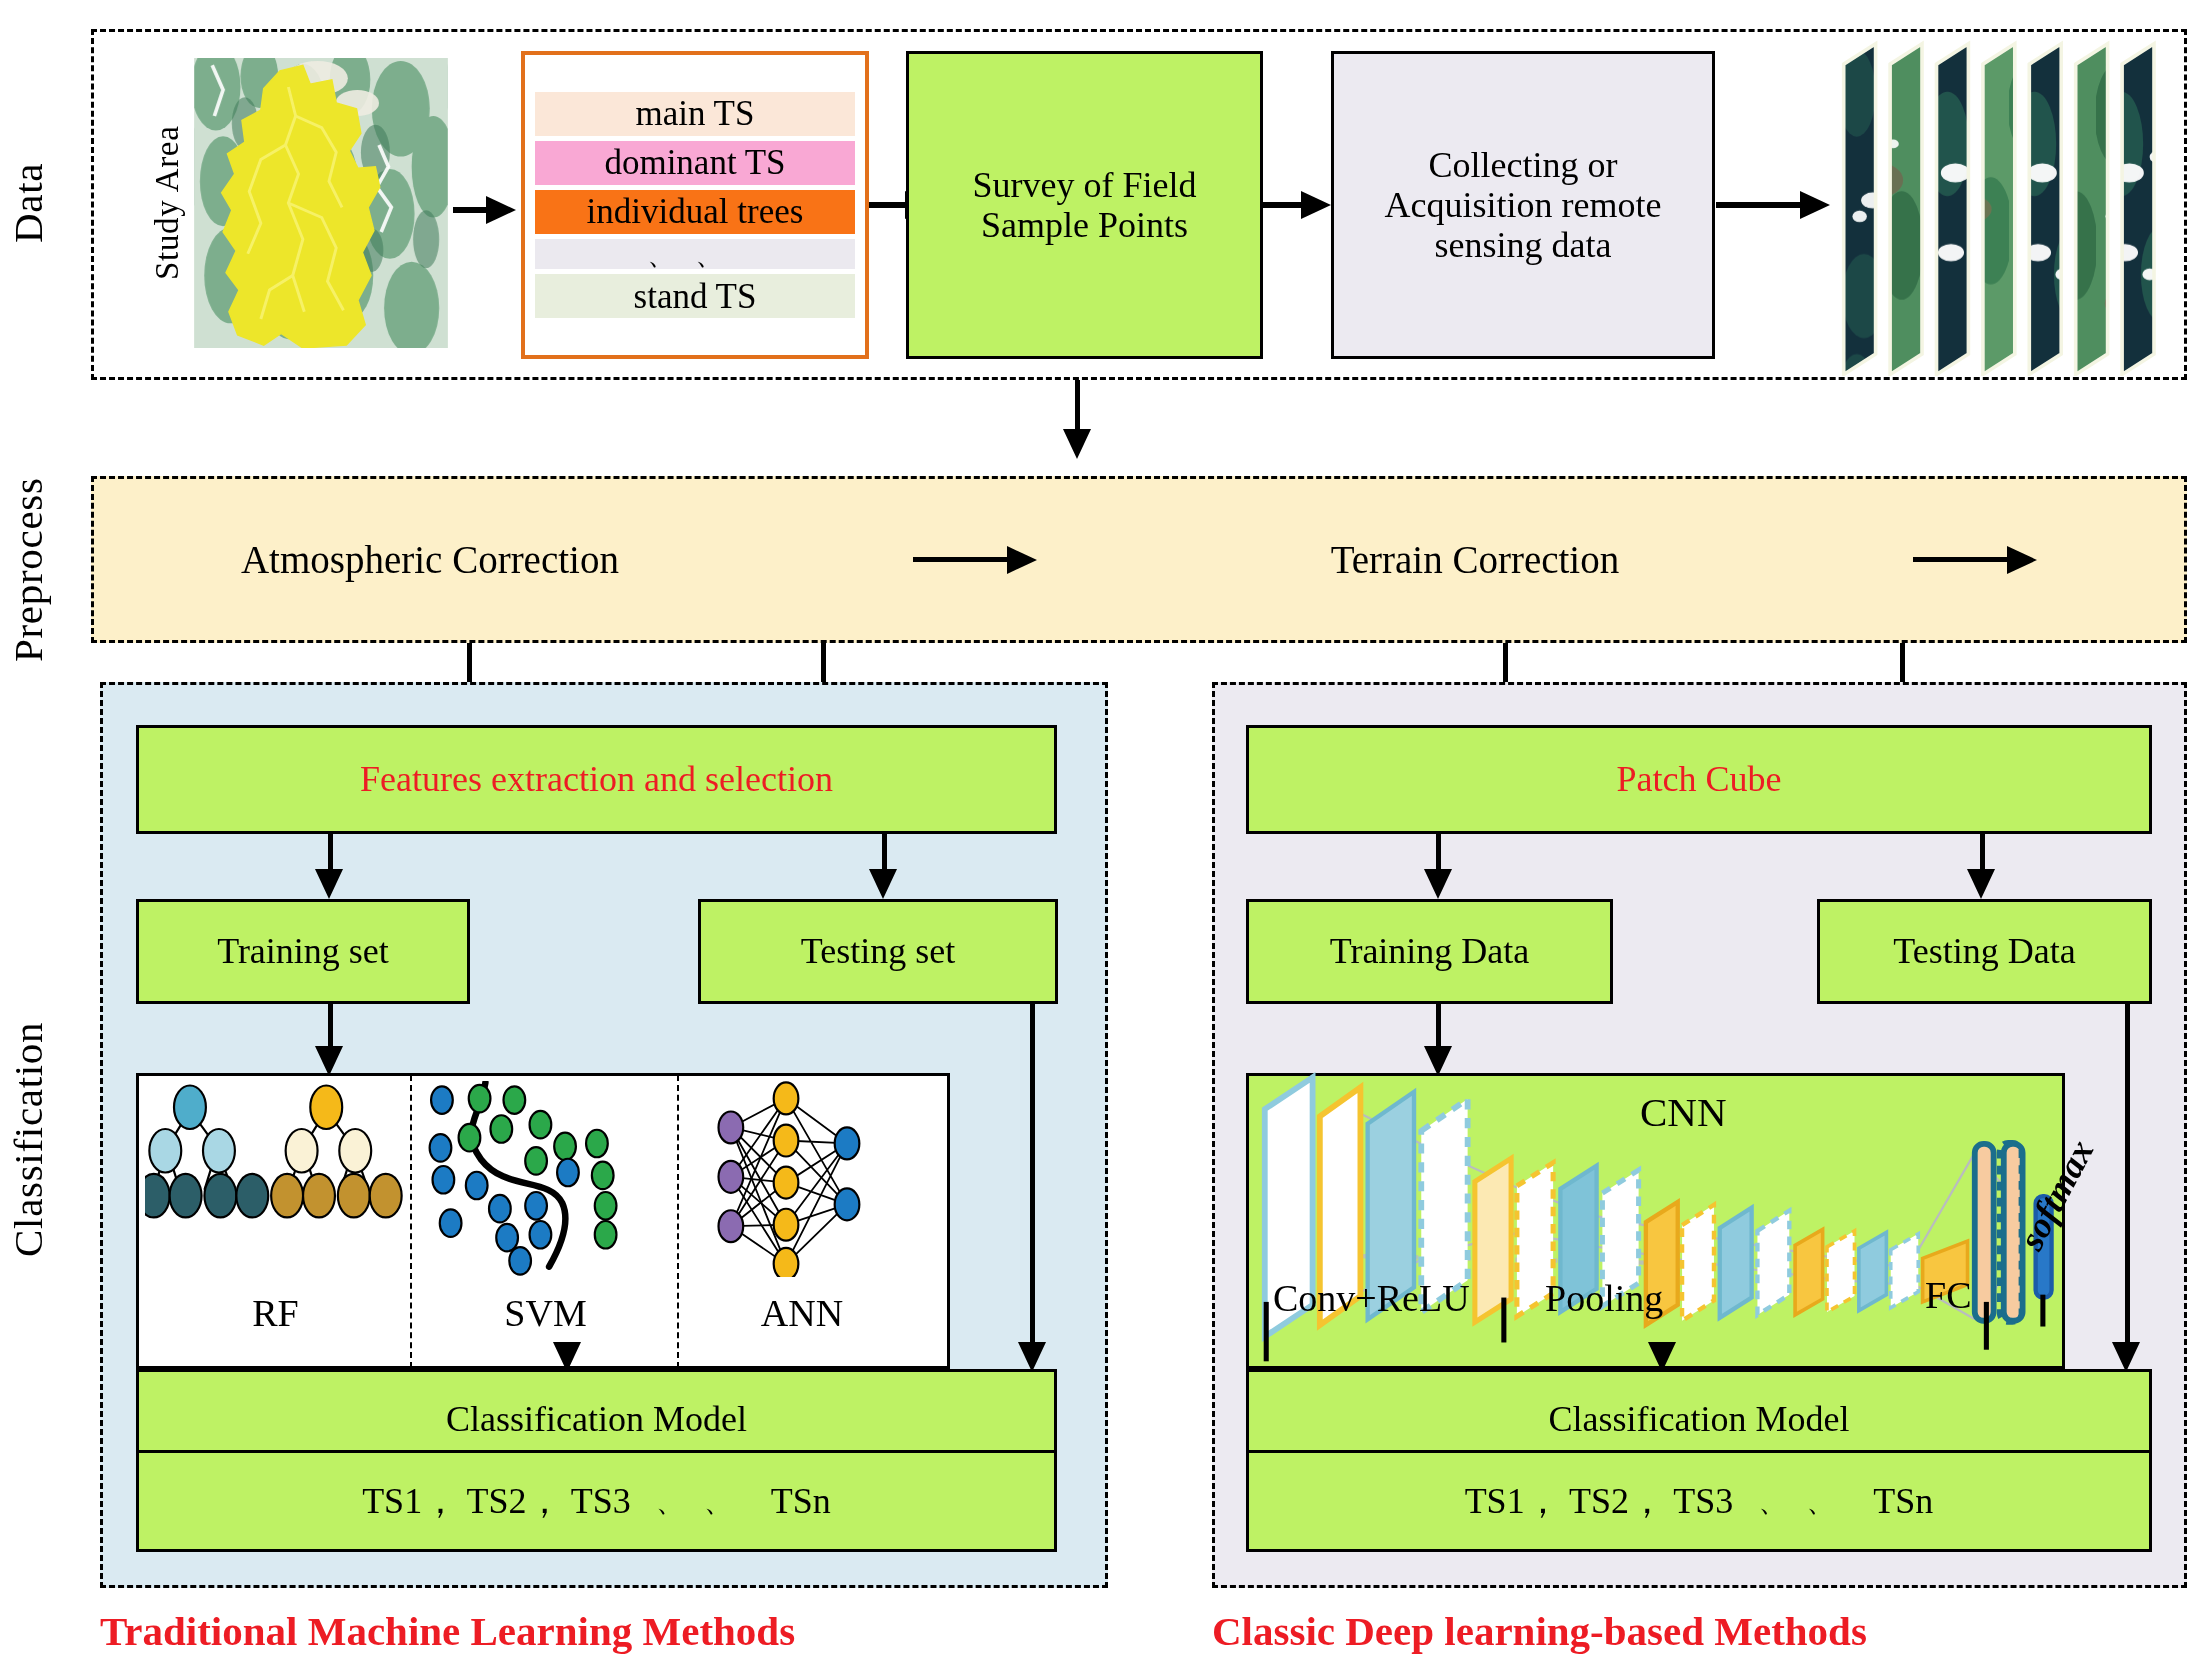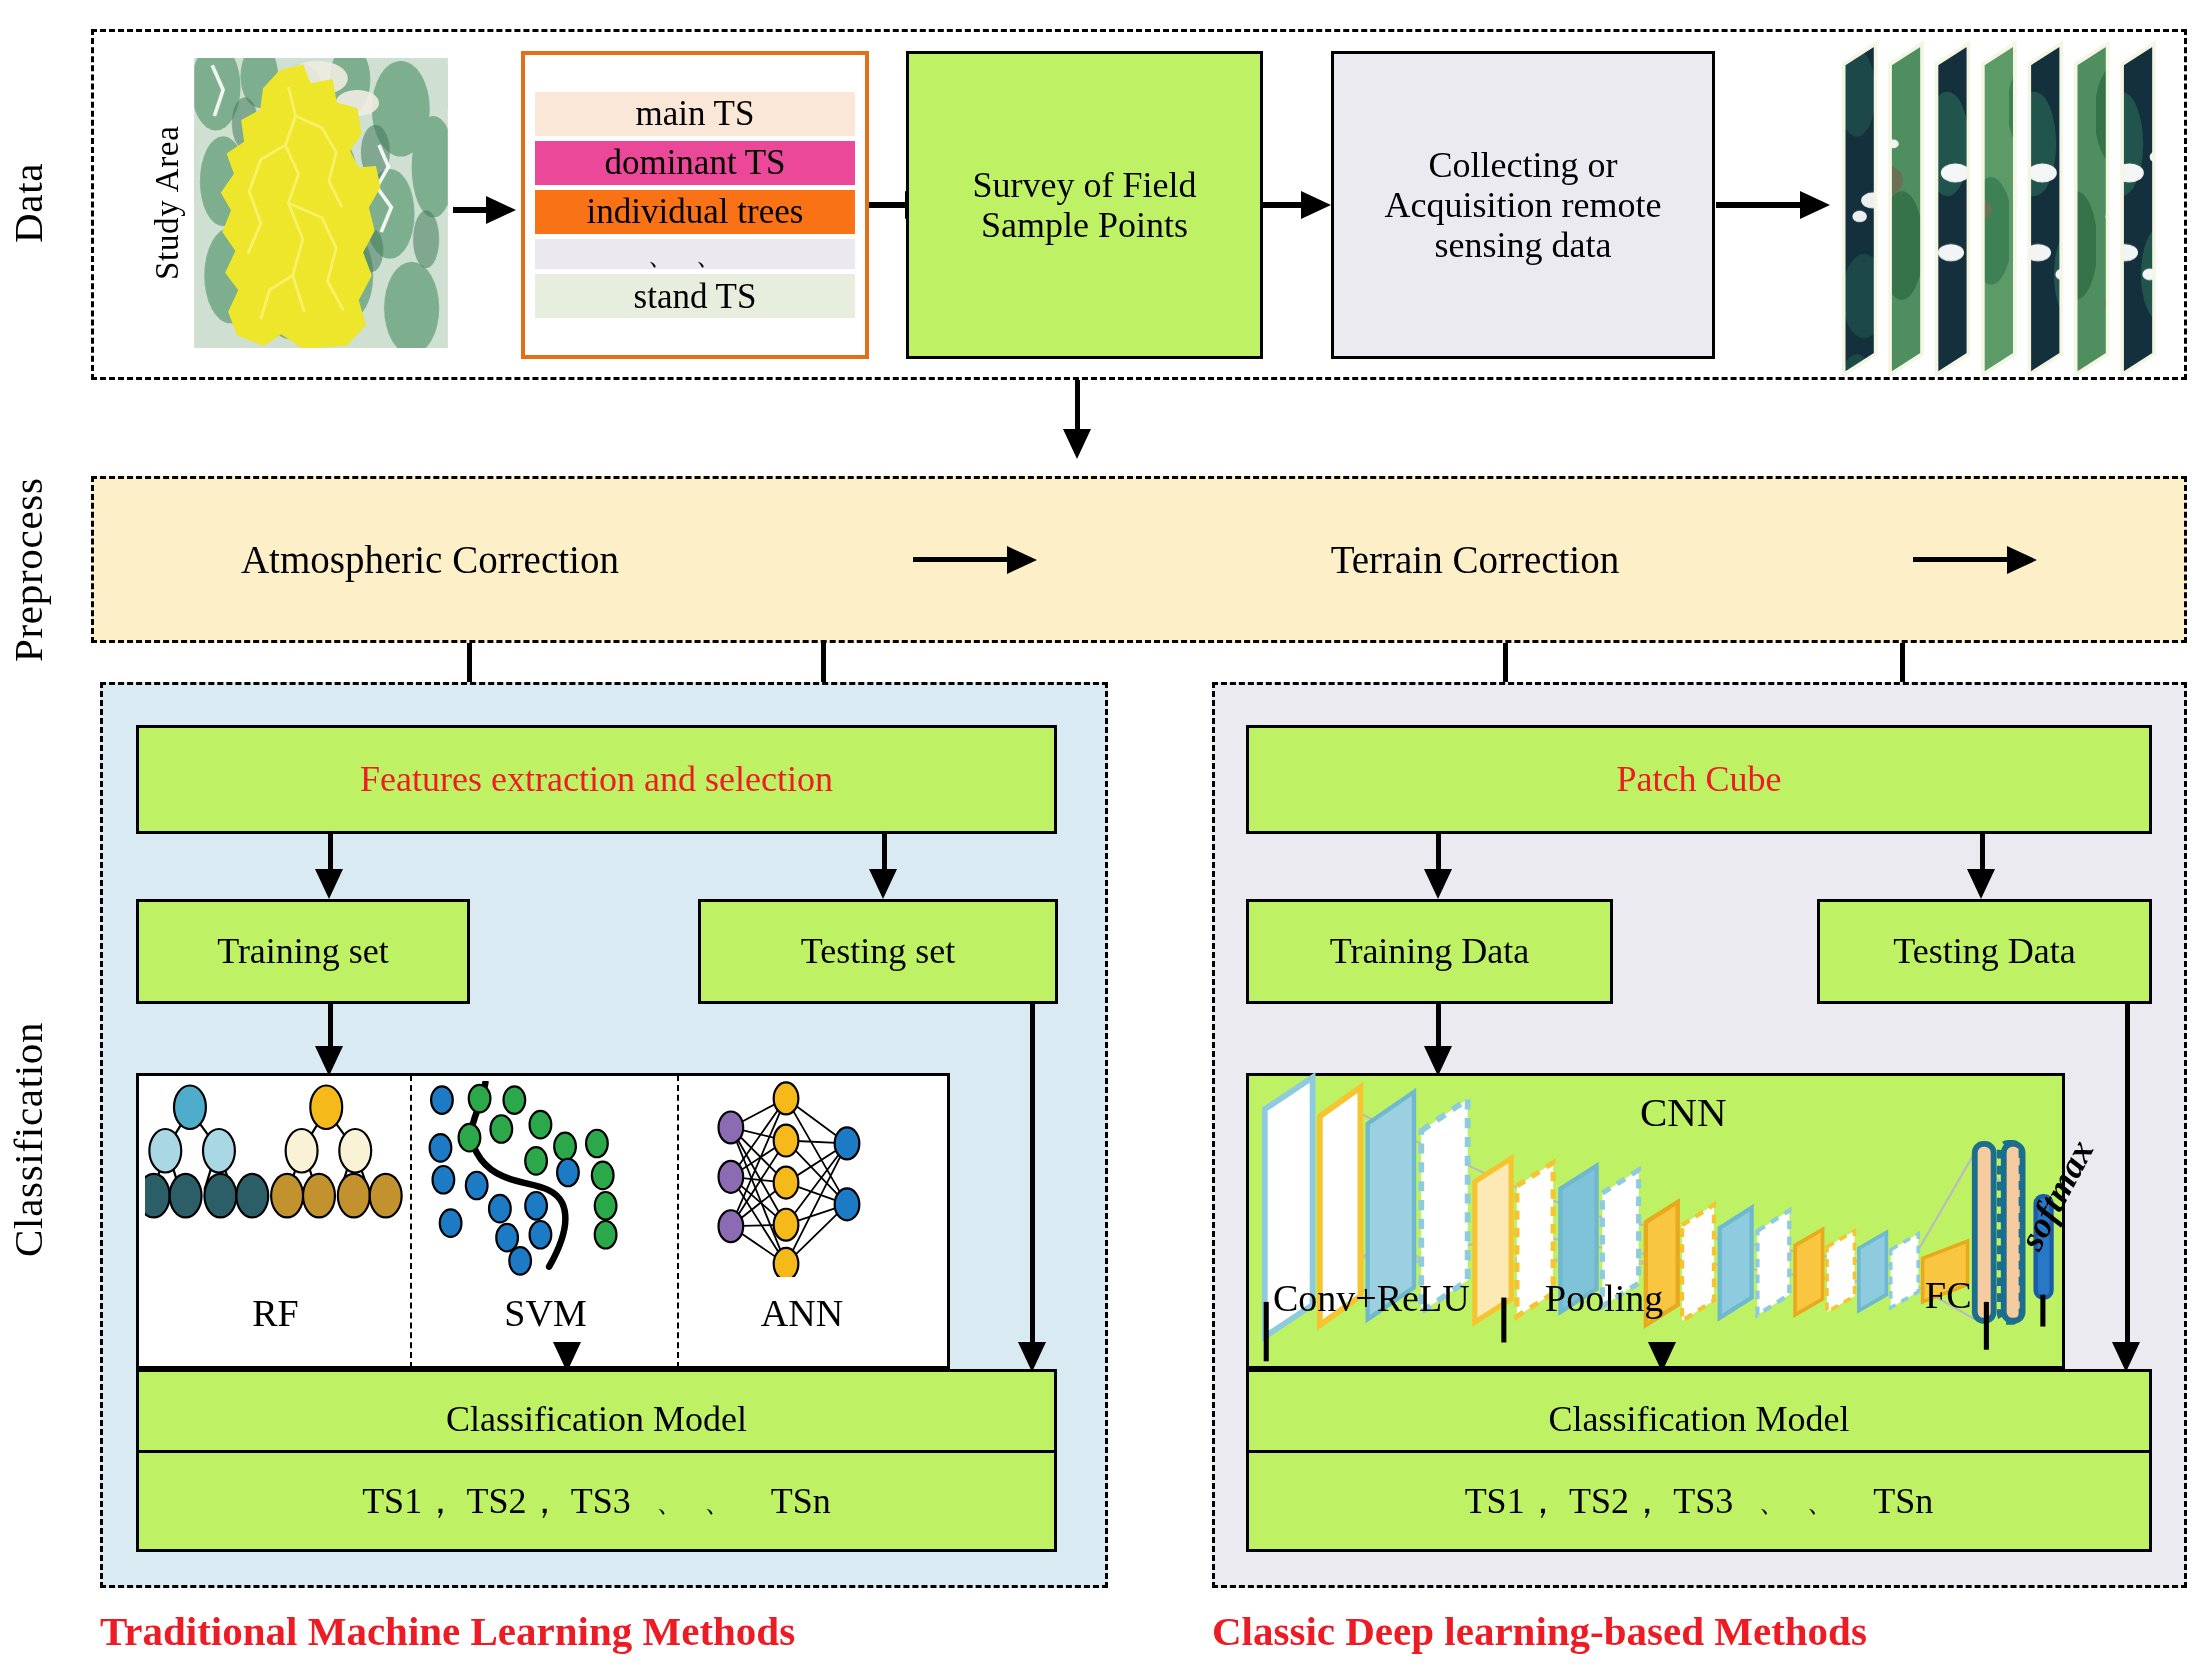--- a/index.html
+++ b/index.html
@@ -97,21 +97,21 @@
     <path d="M130 200 L176 220 L196 262 L184 308 L206 348"></path>
     <path d="M136 300 L104 320 L92 360"></path>
   </g>
 </svg>
 
 <div class="abs hline" style="left:453px;top:207px;width:35px;height:5.8px;"></div>
 <div class="abs arrow-r" style="left:486px;top:196px;"></div>
 
 <div class="abs tsouter" style="left:521px;top:51px;width:348px;height:308px;">
   <div class="tsrow" style="background:#FBE7D8;">main TS</div>
-  <div class="tsrow" style="background:#ec4899;">dominant TS</div>
+  <div class="tsrow" style="background:#f9a8d4;">dominant TS</div>
   <div class="tsrow" style="background:#f97316;">individual trees</div>
   <div class="tsrow ellip" style="background:#EBE9EF;padding:0;height:30.5px;line-height:30.5px;">、、</div>
   <div class="tsrow" style="background:#E8EEDD;">stand TS</div>
 </div>
 
 <div class="abs hline" style="left:869px;top:202px;width:38px;height:5.8px;"></div>
 <div class="abs arrow-r" style="left:905px;top:191px;"></div>
 
 <div class="abs box" style="left:906px;top:51px;width:357px;height:308px;padding:0 20.3px;">Survey of Field Sample Points</div>
 

